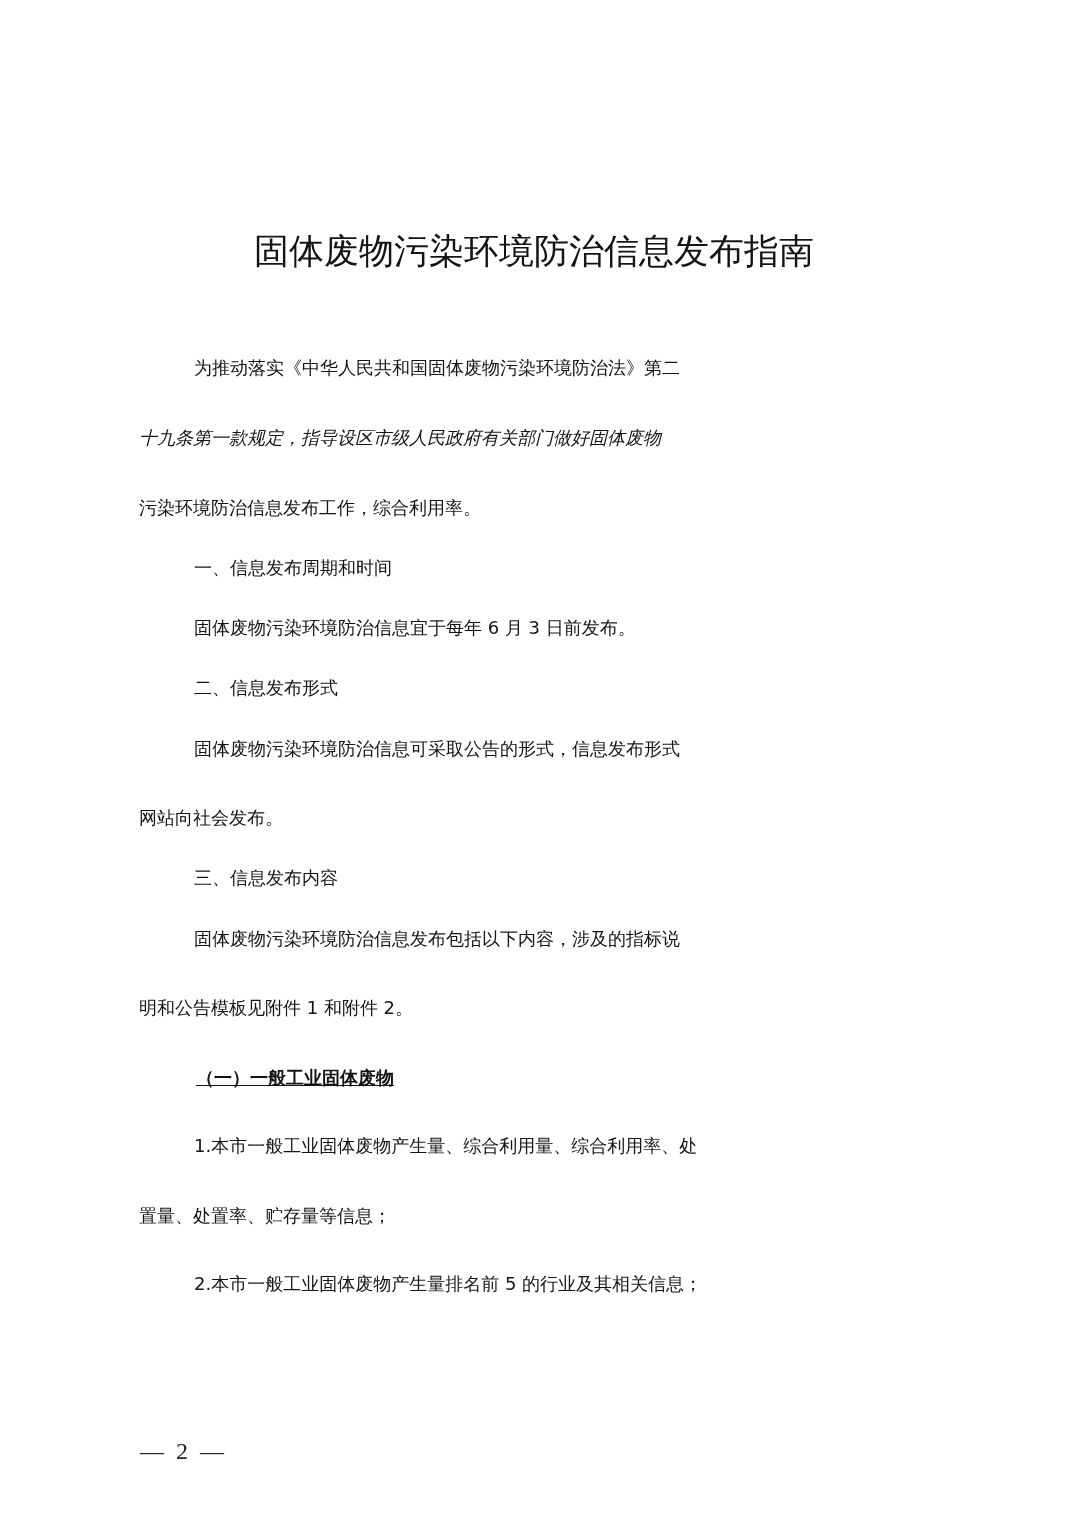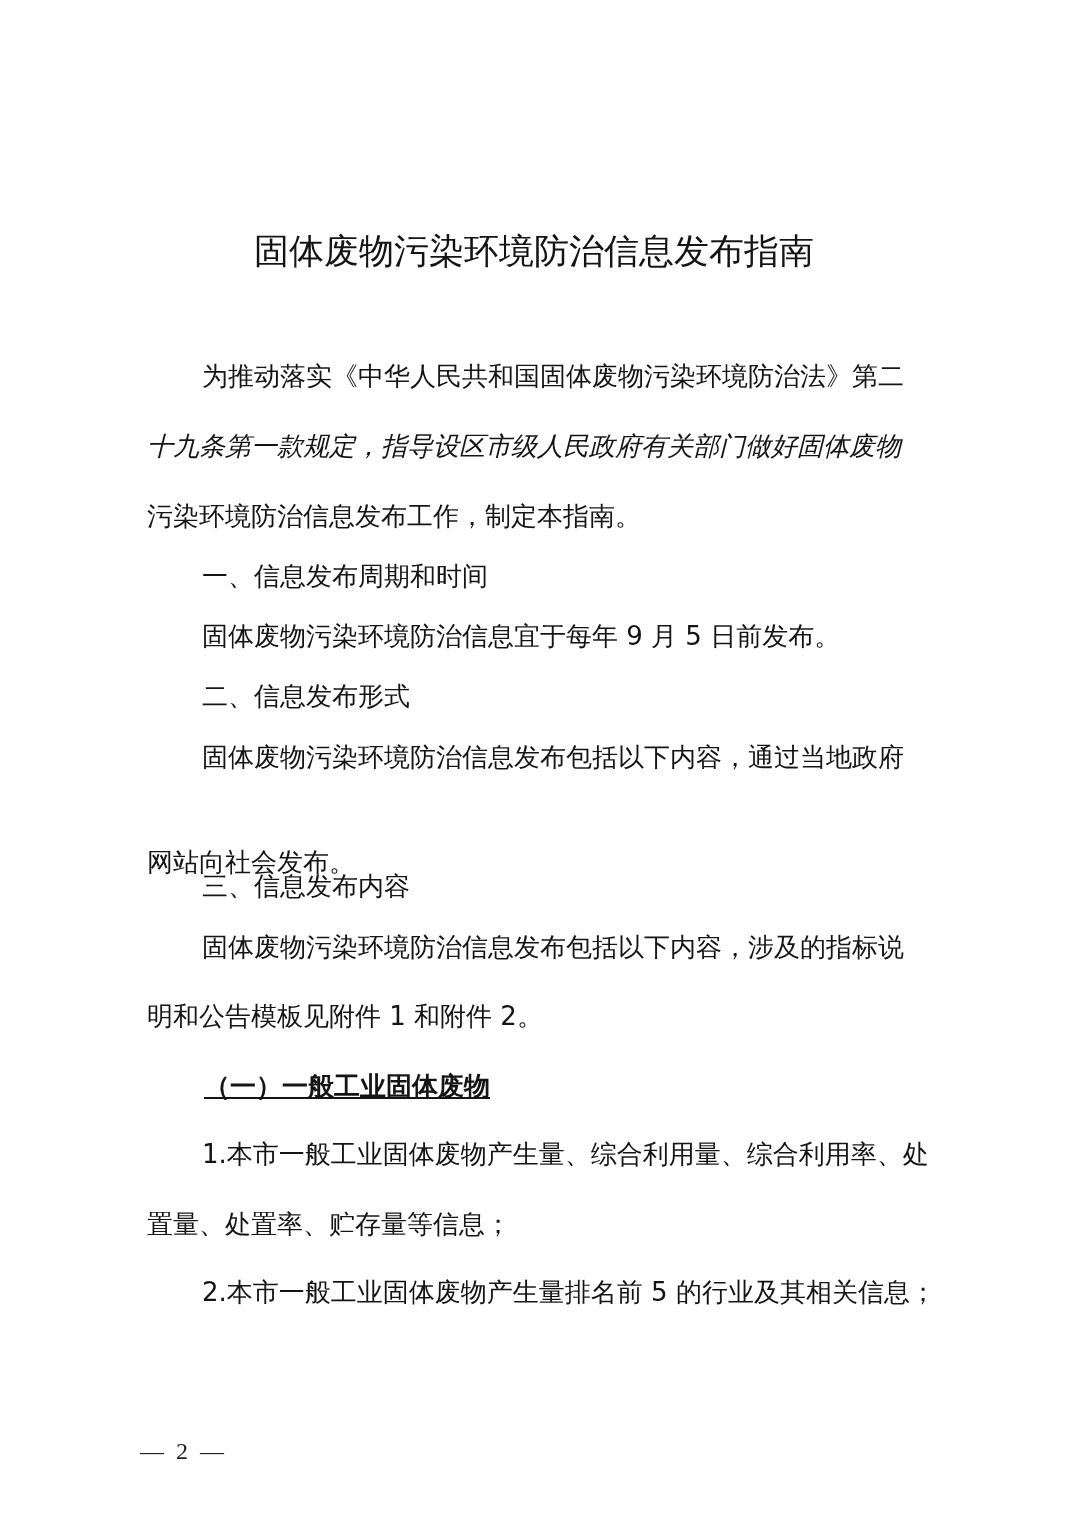--- a/index.html
+++ b/index.html
@@ -23,24 +23,24 @@
       text-align: center;
       font-size: 35px;
       line-height: 50px;
       letter-spacing: 0px;
       font-weight: normal;
       margin: 0;
     }
     .line {
       position: absolute;
       left: 139px;
-      font-size: 26px;
+      font-size: 18px;
       line-height: 40px;
       white-space: nowrap;
-      margin: 8px;
+      margin: 0;
     }
     .indent { left: 194px; }
     .bold { font-weight: bold; }
     .page-number {
       position: absolute;
       top: 1436px;
       left: 140px;
       font-family: "Liberation Serif", "DejaVu Serif", serif;
       font-size: 24px;
       line-height: 30px;
@@ -48,28 +48,28 @@
       white-space: pre;
     }
   </style>
 </head>
 <body>
 
 <h1 class="page-title">固体废物污染环境防治信息发布指南</h1>
 
 <p class="line indent" style="top:348px;">为推动落实《中华人民共和国固体废物污染环境防治法》第二</p>
 <p class="line" style="top:418px;font-style:italic;">十九条第一款规定，指导设区市级人民政府有关部门做好固体废物</p>
-<p class="line" style="top:488px;">污染环境防治信息发布工作，制定本指南。</p>
+<p class="line" style="top:488px;">污染环境防治信息发布工作，综合利用率。</p>
 
 <p class="line indent" style="top:548px;text-align:center;">一、信息发布周期和时间</p>
-<p class="line indent" style="top:608px;">固体废物污染环境防治信息宜于每年 9 月 5 日前发布。</p>
+<p class="line indent" style="top:608px;">固体废物污染环境防治信息宜于每年 6 月 3 日前发布。</p>
 
 <p class="line indent" style="top:668px;">二、信息发布形式</p>
-<p class="line indent" style="top:729px;">固体废物污染环境防治信息发布包括以下内容，通过当地政府</p>
-<p class="line" style="top:834px;">网站向社会发布。</p>
+<p class="line indent" style="top:729px;">固体废物污染环境防治信息可采取公告的形式，信息发布形式</p>
+<p class="line" style="top:798px;">网站向社会发布。</p>
 
 <p class="line indent" style="top:858px;">三、信息发布内容</p>
 <p class="line indent" style="top:919px;text-align:right;">固体废物污染环境防治信息发布包括以下内容，涉及的指标说</p>
 <p class="line" style="top:988px;">明和公告模板见附件 1 和附件 2。</p>
 
 <p class="line bold" style="top:1058px; left:196px;text-decoration:underline;">（一）一般工业固体废物</p>
 
 <p class="line indent" style="top:1126px;">1.本市一般工业固体废物产生量、综合利用量、综合利用率、处</p>
 <p class="line" style="top:1196px;">置量、处置率、贮存量等信息；</p>
 <p class="line indent" style="top:1264px;">2.本市一般工业固体废物产生量排名前 5 的行业及其相关信息；</p>

